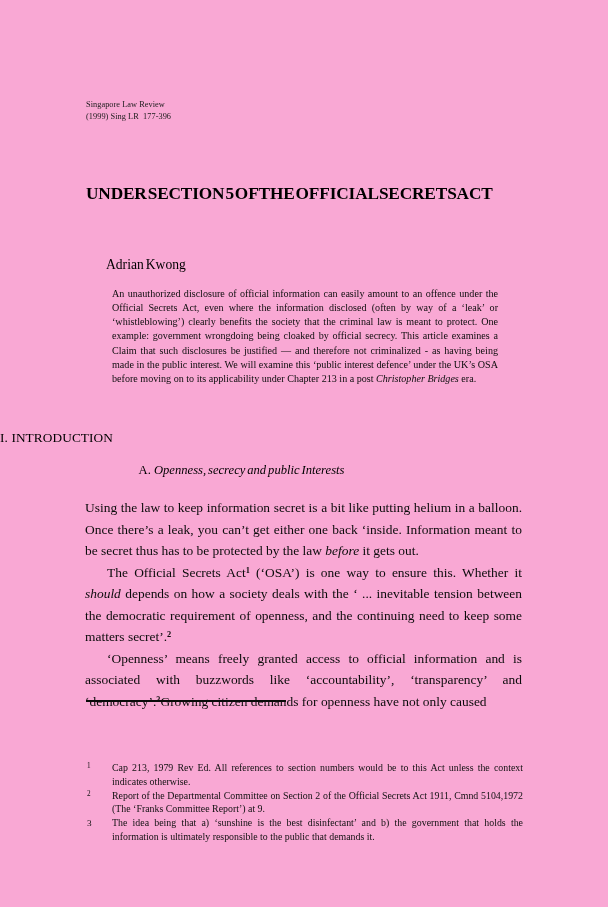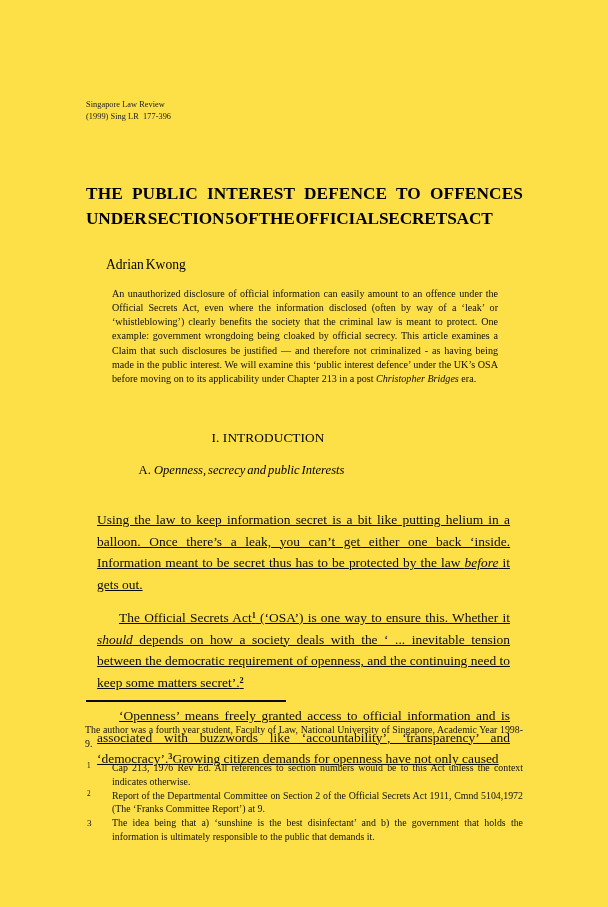--- a/index.html
+++ b/index.html
@@ -8,21 +8,21 @@
     background: #ffffff;
   }
   body {
     font-family: "Liberation Serif", "DejaVu Serif", serif;
     color: #000000;
   }
   .page {
     position: relative;
     width: 608px;
     height: 907px;
-    background: #fde047;
+    background: #f9a8d4;
     overflow: hidden;
     box-sizing: border-box;
   }
 
   
   .running-head {
     position: absolute;
     left: 86px;
     top: 99px;
     font-size: 8.3px;
@@ -76,21 +76,20 @@
     text-align: justify;
     color: #0d0d0d;
   }
   .abstract i { font-style: italic; }
 
   
   .h-section {
     position: absolute;
     left: 0;
     width: 536px;
-    text-align: center;
     font-size: 13.3px;
     line-height: 18px;
     color: #000;
   }
   .h-section.lvl1 { top: 429px; letter-spacing: 0.1px; }
   .h-subsection {
     position: absolute;
     left: 0;
     width: 483px;
     text-align: center;
@@ -109,21 +108,21 @@
   .body-text {
     position: absolute;
     left: 85px;
     top: 497px;
     width: 437px;
     font-size: 13.45px;
     line-height: 21.5px;
     text-align: justify;
     color: #0b0b0b;
   }
-  .body-text p { margin: 12px; text-decoration: underline; }
+  .body-text p { margin: 0; }
   .body-text p.indent { text-indent: 22px; }
   .body-text i { font-style: italic; }
   sup {
     font-size: 0.62em;
     line-height: 0;
     vertical-align: 0.52em;
     font-weight: bold;
   }
 
   
@@ -181,21 +180,20 @@
 <body>
 
 <div class="page">
 
   <div class="running-head">
     <div>Singapore Law Review</div>
     <div>(1999) Sing LR  177-396</div>
   </div>
 
   <div class="title-block">
-    <div class="title-line2">THE PUBLIC INTEREST DEFENCE TO OFFENCES</div>
     <div class="title-line3">UNDER SECTION 5 OF THE OFFICIAL SECRETS ACT</div>
   </div>
 
   <div class="author">Adrian Kwong</div>
 
   <div class="abstract">
     <span>An unauthorized disclosure of official information can easily amount to an offence under the Official Secrets Act, even where the information disclosed (often by way of a ‘leak’ or ‘whistleblowing’) clearly benefits the society that the criminal law is meant to protect. One example: government wrongdoing being cloaked by official secrecy. This article examines a Claim that such disclosures be justified — and therefore not criminalized - as having being made in the public interest. We will examine this ‘public interest defence’ under the UK’s OSA before moving on to its applicability under Chapter 213 in a post </span><i>Christopher Bridges</i><span> era.</span>
   </div>
 
   <div class="h-section lvl1">I. INTRODUCTION</div>
@@ -204,26 +202,25 @@
   </div>
 
   <div class="body-text">
     <p><span>Using the law to keep information secret is a bit like putting helium in a balloon. Once there’s a leak, you can’t get either one back ‘inside. Information meant to be secret thus has to be protected by the law </span><i>before</i><span> it gets out.</span></p>
     <p class="indent"><span>The Official Secrets Act</span><sup>1</sup><span> (‘OSA’) is one way to ensure this. Whether it </span><i>should</i><span> depends on how a society deals with the ‘ ... inevitable tension between the democratic requirement of openness, and the continuing need to keep some matters secret’.</span><sup>2</sup></p>
     <p class="indent"><span>‘Openness’ means freely granted access to official information and is associated with buzzwords like ‘accountability’, ‘transparency’ and ‘democracy’.</span><sup>3</sup><span>Growing citizen demands for openness have not only caused</span></p>
   </div>
 
   <div class="fn-rule"></div>
 
-  <div class="fn-author">The author was a fourth year student, Faculty of Law, National University of Singapore, Academic Year 1998-9.</div>
 
   <div class="footnotes">
     <div class="fn">
       <span class="fn-num sup">1</span>
-      <span class="fn-body">Cap 213, 1976 Rev Ed. All references to section numbers would be to this Act unless the context indicates otherwise.</span>
+      <span class="fn-body">Cap 213, 1979 Rev Ed. All references to section numbers would be to this Act unless the context indicates otherwise.</span>
     </div>
     <div class="fn">
       <span class="fn-num sup">2</span>
       <span class="fn-body">Report of the Departmental Committee on Section 2 of the Official Secrets Act 1911, Cmnd 5104,1972 (The ‘Franks Committee Report’) at 9.</span>
     </div>
     <div class="fn">
       <span class="fn-num base">3</span>
       <span class="fn-body">The idea being that a) ‘sunshine is the best disinfectant’ and b) the government that holds the information is ultimately responsible to the public that demands it.</span>
     </div>
   </div>

